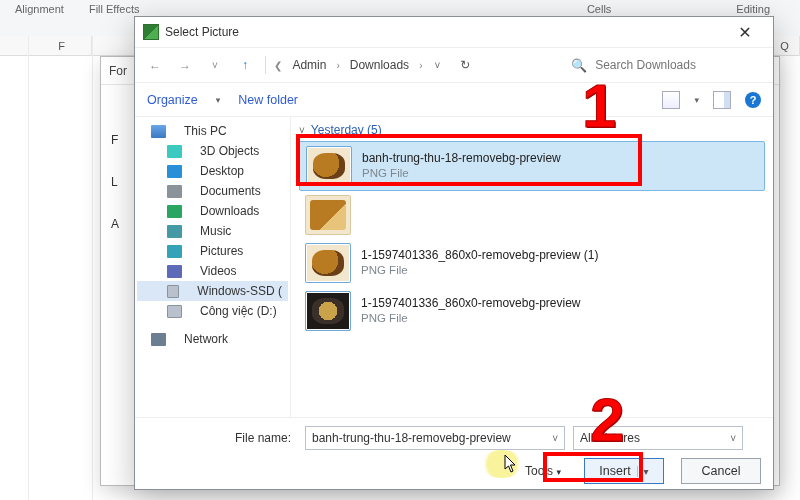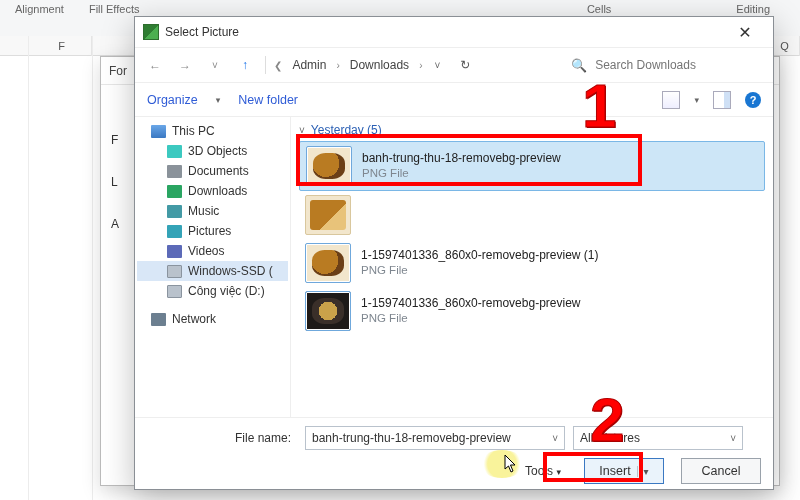--- a/index.html
+++ b/index.html
@@ -40,21 +40,21 @@
   .searchbox input { border:none; outline:none; font-size:12px; color:#444; width:160px; background:transparent;}
 
   .toolbar2 { height:34px; display:flex; align-items:center; gap:18px; padding:0 12px; font-size:12.5px; color:#2f5cd6; border-bottom:1px solid #eee;}
   .toolbar2 .org { color:#2f5cd6; display:flex; align-items:center; gap:18px;}
   .toolbar2 .right { margin-left:auto; display:flex; align-items:center; gap:14px; color:#555; }
   .toolbar2 .ico { width:18px; height:18px; display:inline-block; }
   .help-ico { width:16px; height:16px; border-radius:50%; background:#1976d2; color:#fff; font-size:11px; display:flex; align-items:center; justify-content:center; font-weight:bold;}
 
   .body2 { position:absolute; top:100px; bottom:72px; left:0; right:0; display:flex; }
   .nav-tree { width:156px; border-right:1px solid #eee; padding:4px 2px; font-size:12px; color:#333; overflow:hidden;}
-  .tree-item { display:flex; align-items:center; gap:6px; padding:3px 6px 3px 14px; white-space:nowrap;}
+  .tree-item { display:flex; align-items:center; gap:18px; padding:3px 6px 3px 14px; white-space:nowrap;}
   .tree-item.child { padding-left:30px; }
   .tree-item.sel { background:#d9e7f7; }
   .tree-ico { width:15px; height:13px; display:inline-block; border-radius:1px; }
   .ico-pc { background:linear-gradient(#6aa7e8,#3a78c2); }
   .ico-3d { background:#3cc9c0; }
   .ico-desk { background:#2790d9; }
   .ico-docs { background:#8a929a; }
   .ico-down { background:#2aa562; }
   .ico-music { background:#439aa5; }
   .ico-pics { background:#34a3b7; }
@@ -183,20 +183,24 @@
     <div class="nav-tree">
       <div class="tree-item">
           <span class="tree-ico ico-pc"></span>
           <span>This PC</span>
         </div>
       <div class="tree-item child">
           <span class="tree-ico ico-3d"></span>
           <span>3D Objects</span>
         </div>
       <div class="tree-item child">
+          <span class="tree-ico ico-desk"></span>
+          <span>Desktop</span>
+        </div>
+      <div class="tree-item child">
           <span class="tree-ico ico-docs"></span>
           <span>Documents</span>
         </div>
       <div class="tree-item child">
           <span class="tree-ico ico-down"></span>
           <span>Downloads</span>
         </div>
       <div class="tree-item child">
           <span class="tree-ico ico-music"></span>
           <span>Music</span>

